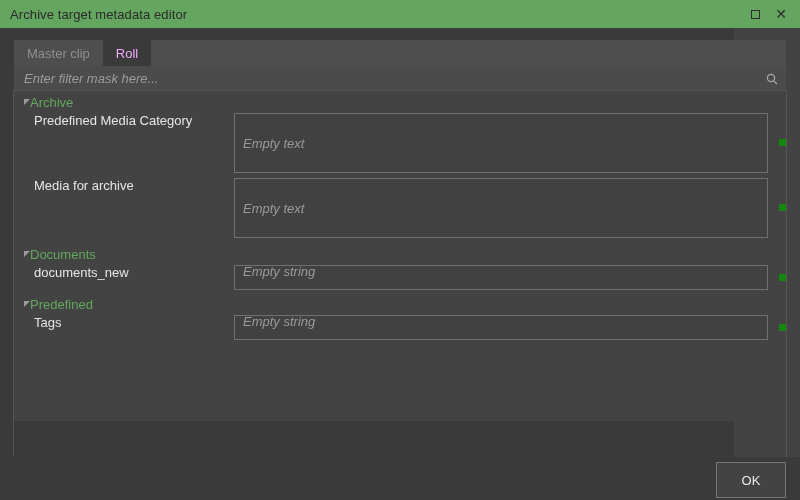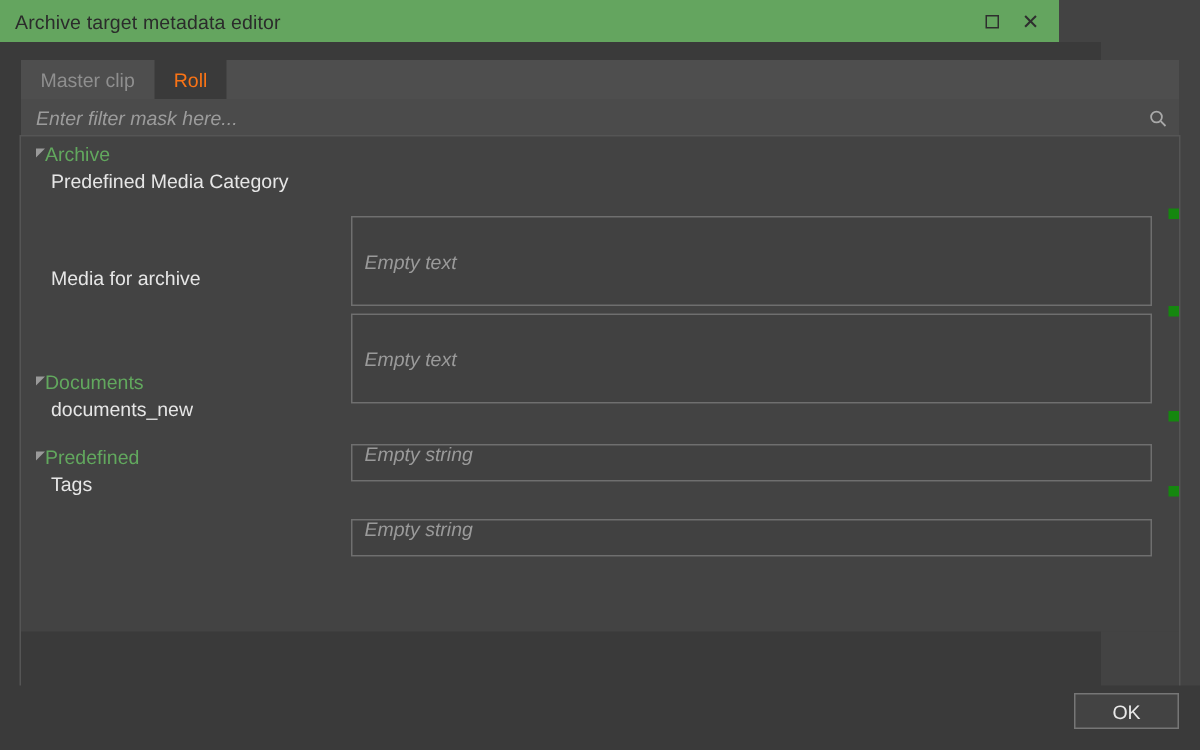--- a/index.html
+++ b/index.html
@@ -20,21 +20,21 @@
     width: 800px;
     height: 500px;
     background: #434343;
     box-sizing: border-box;
   }
 
   
   .titlebar {
     position: absolute;
     left: 0; top: 0;
-    width: 706px;
+    width: 800px;
     height: 28px;
     background: #64a55f;
     display: flex;
     align-items: center;
     box-sizing: border-box;
     padding: 0 8px 0 10px;
   }
   .titlebar-text {
     font-size: 13px;
     color: #2b2b2b;
@@ -107,21 +107,21 @@
     display: flex;
     align-items: center;
     padding: 0 13px;
     font-size: 13px;
     color: #8f8f8f;
     box-sizing: border-box;
     cursor: default;
   }
   .tab.active {
     background: #3a3a3a;
-    color: #f97316;
+    color: #f0abfc;
   }
 
   
   .filterbar {
     position: absolute;
     left: 14px;
     top: 38px;
     width: 772px;
     height: 25px;
     background: #4b4b4b;
@@ -205,21 +205,20 @@
     box-sizing: border-box;
     background: #414141;
     border: 1px solid #6f6f6f;
     color: #cdcdcd;
     font-size: 13px;
     font-family: "Liberation Sans", sans-serif;
     outline: none;
     resize: none;
     padding: 16px 8px;
     display: block;
-    margin-top: 31px;
   }
   .field-input::placeholder {
     color: #9a9a9a;
     font-style: italic;
     opacity: 1;
   }
   .field-input.multiline {
     width: 546px;
     height: 60px;
     padding-top: 22px;
@@ -251,21 +250,21 @@
     top: 457px;
     width: 800px;
     height: 43px;
     background: #3a3a3a;
   }
   .ok-button {
     position: absolute;
     right: 14px;
     top: 5px;
     width: 70px;
-    height: 24px;
+    height: 36px;
     background: #434343;
     border: 1px solid #767676;
     color: #e8e8e8;
     font-size: 13px;
     font-family: "Liberation Sans", sans-serif;
     cursor: default;
     display: flex;
     align-items: center;
     justify-content: center;
     box-sizing: border-box;

